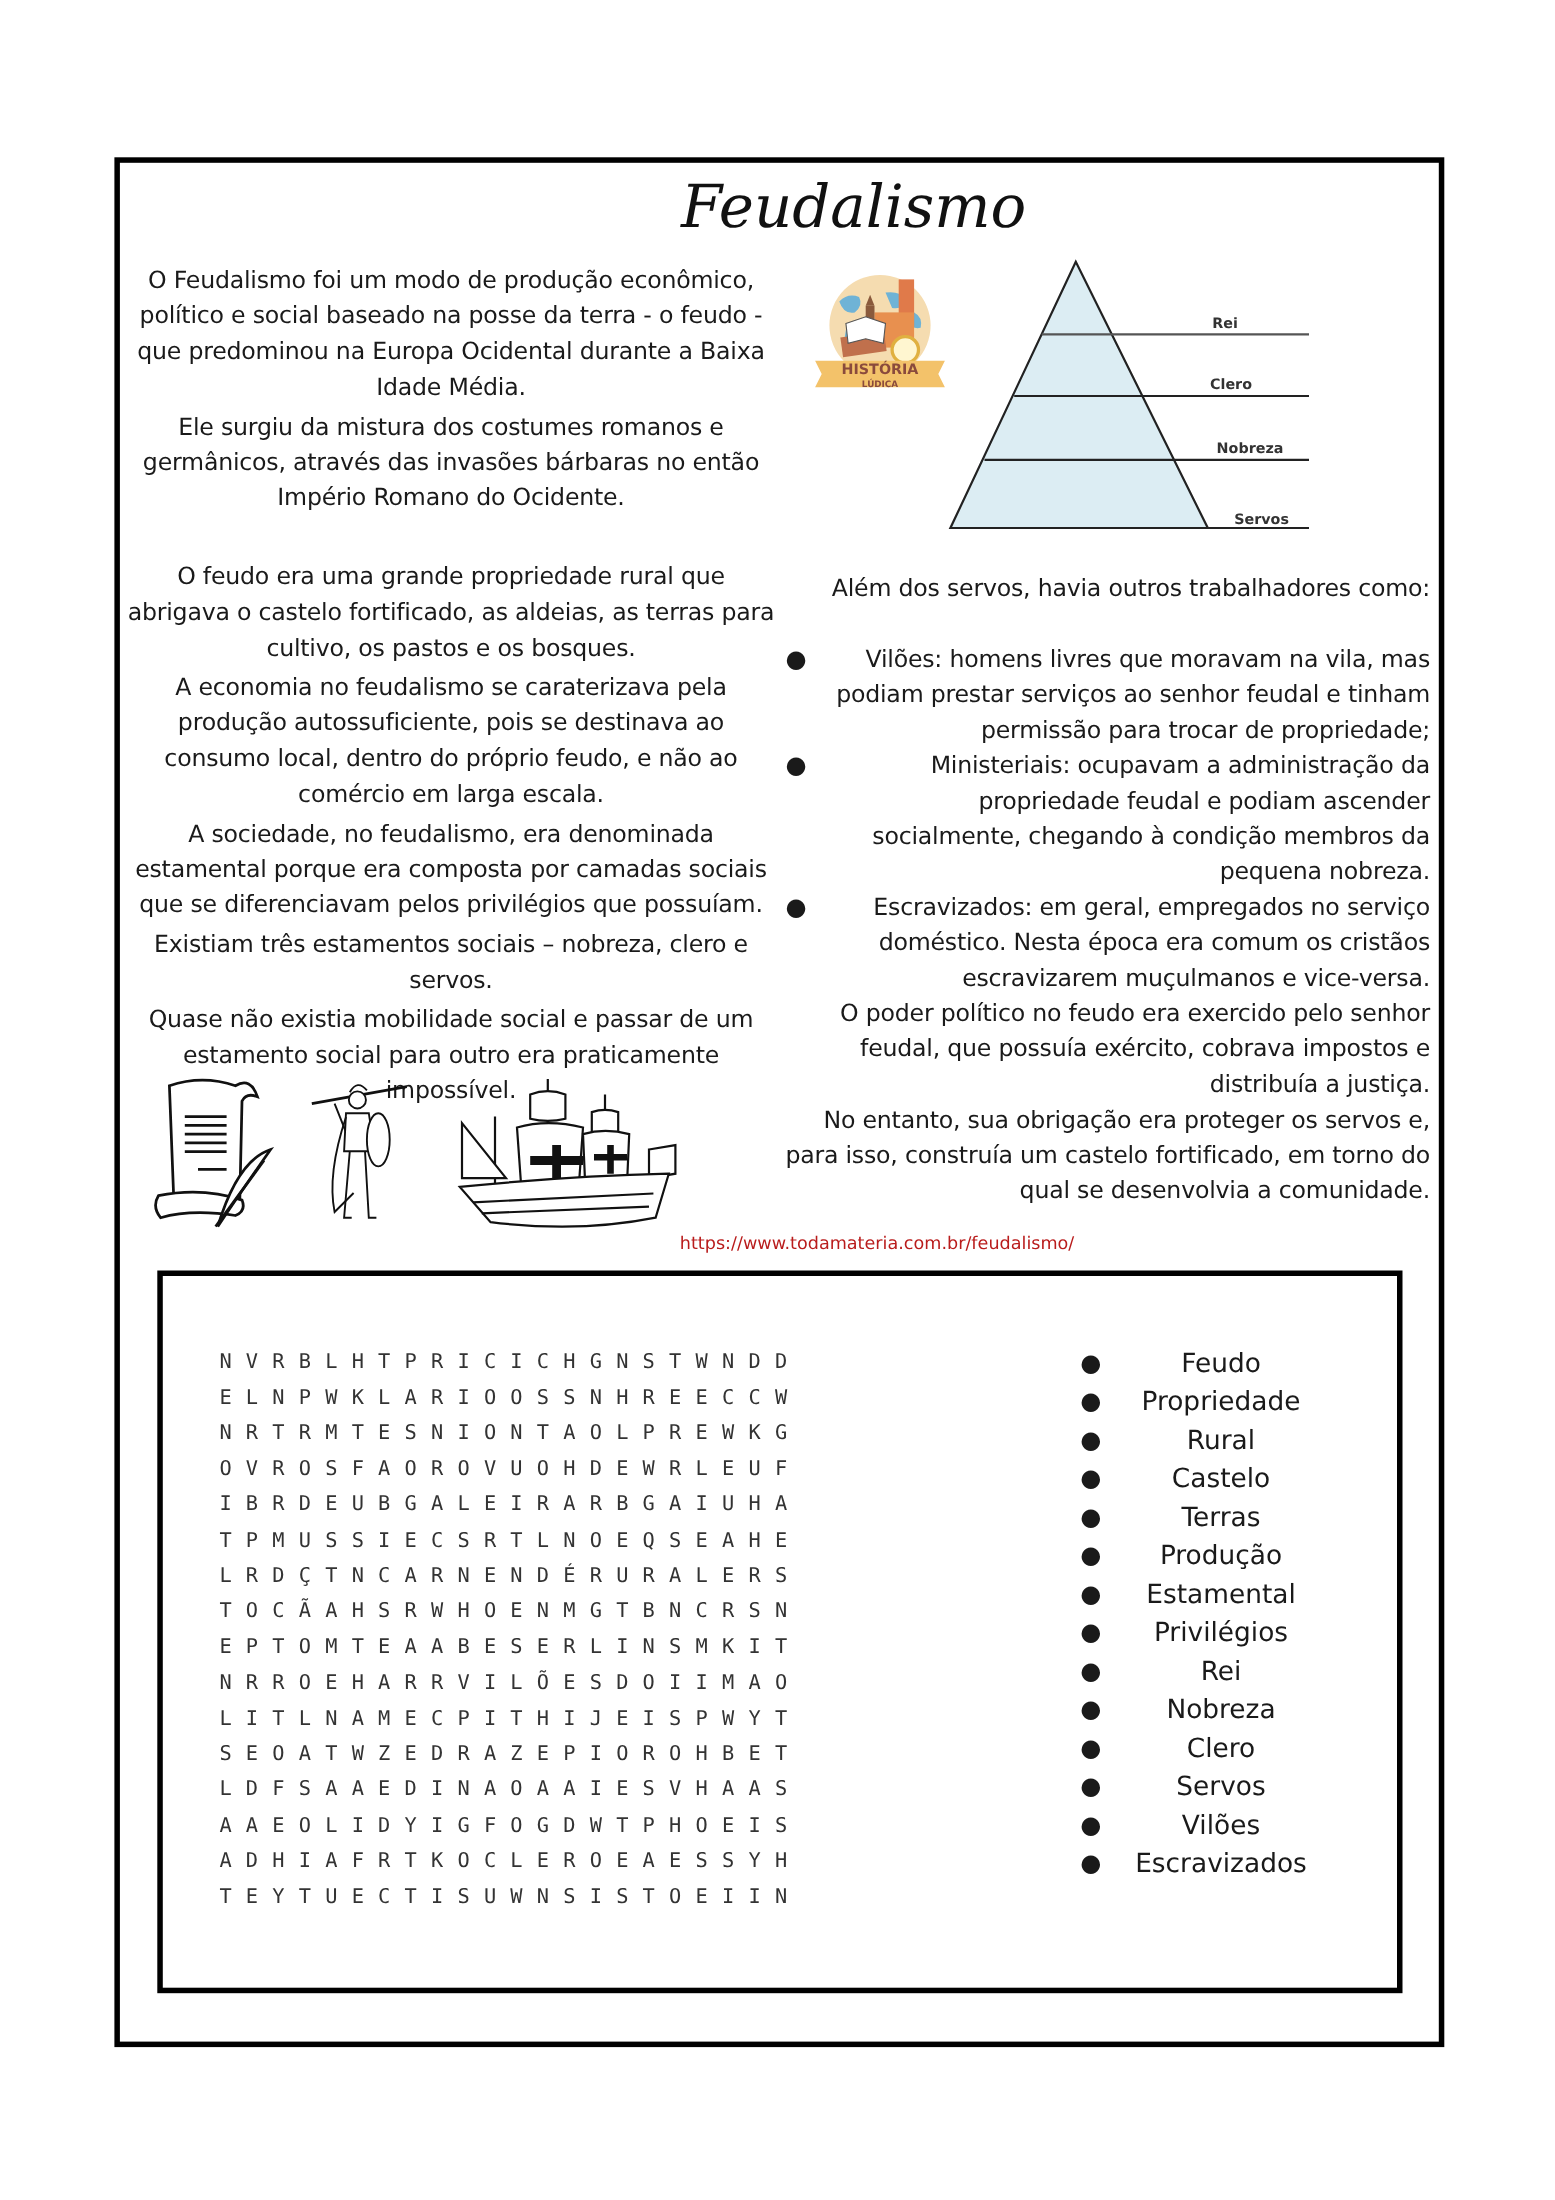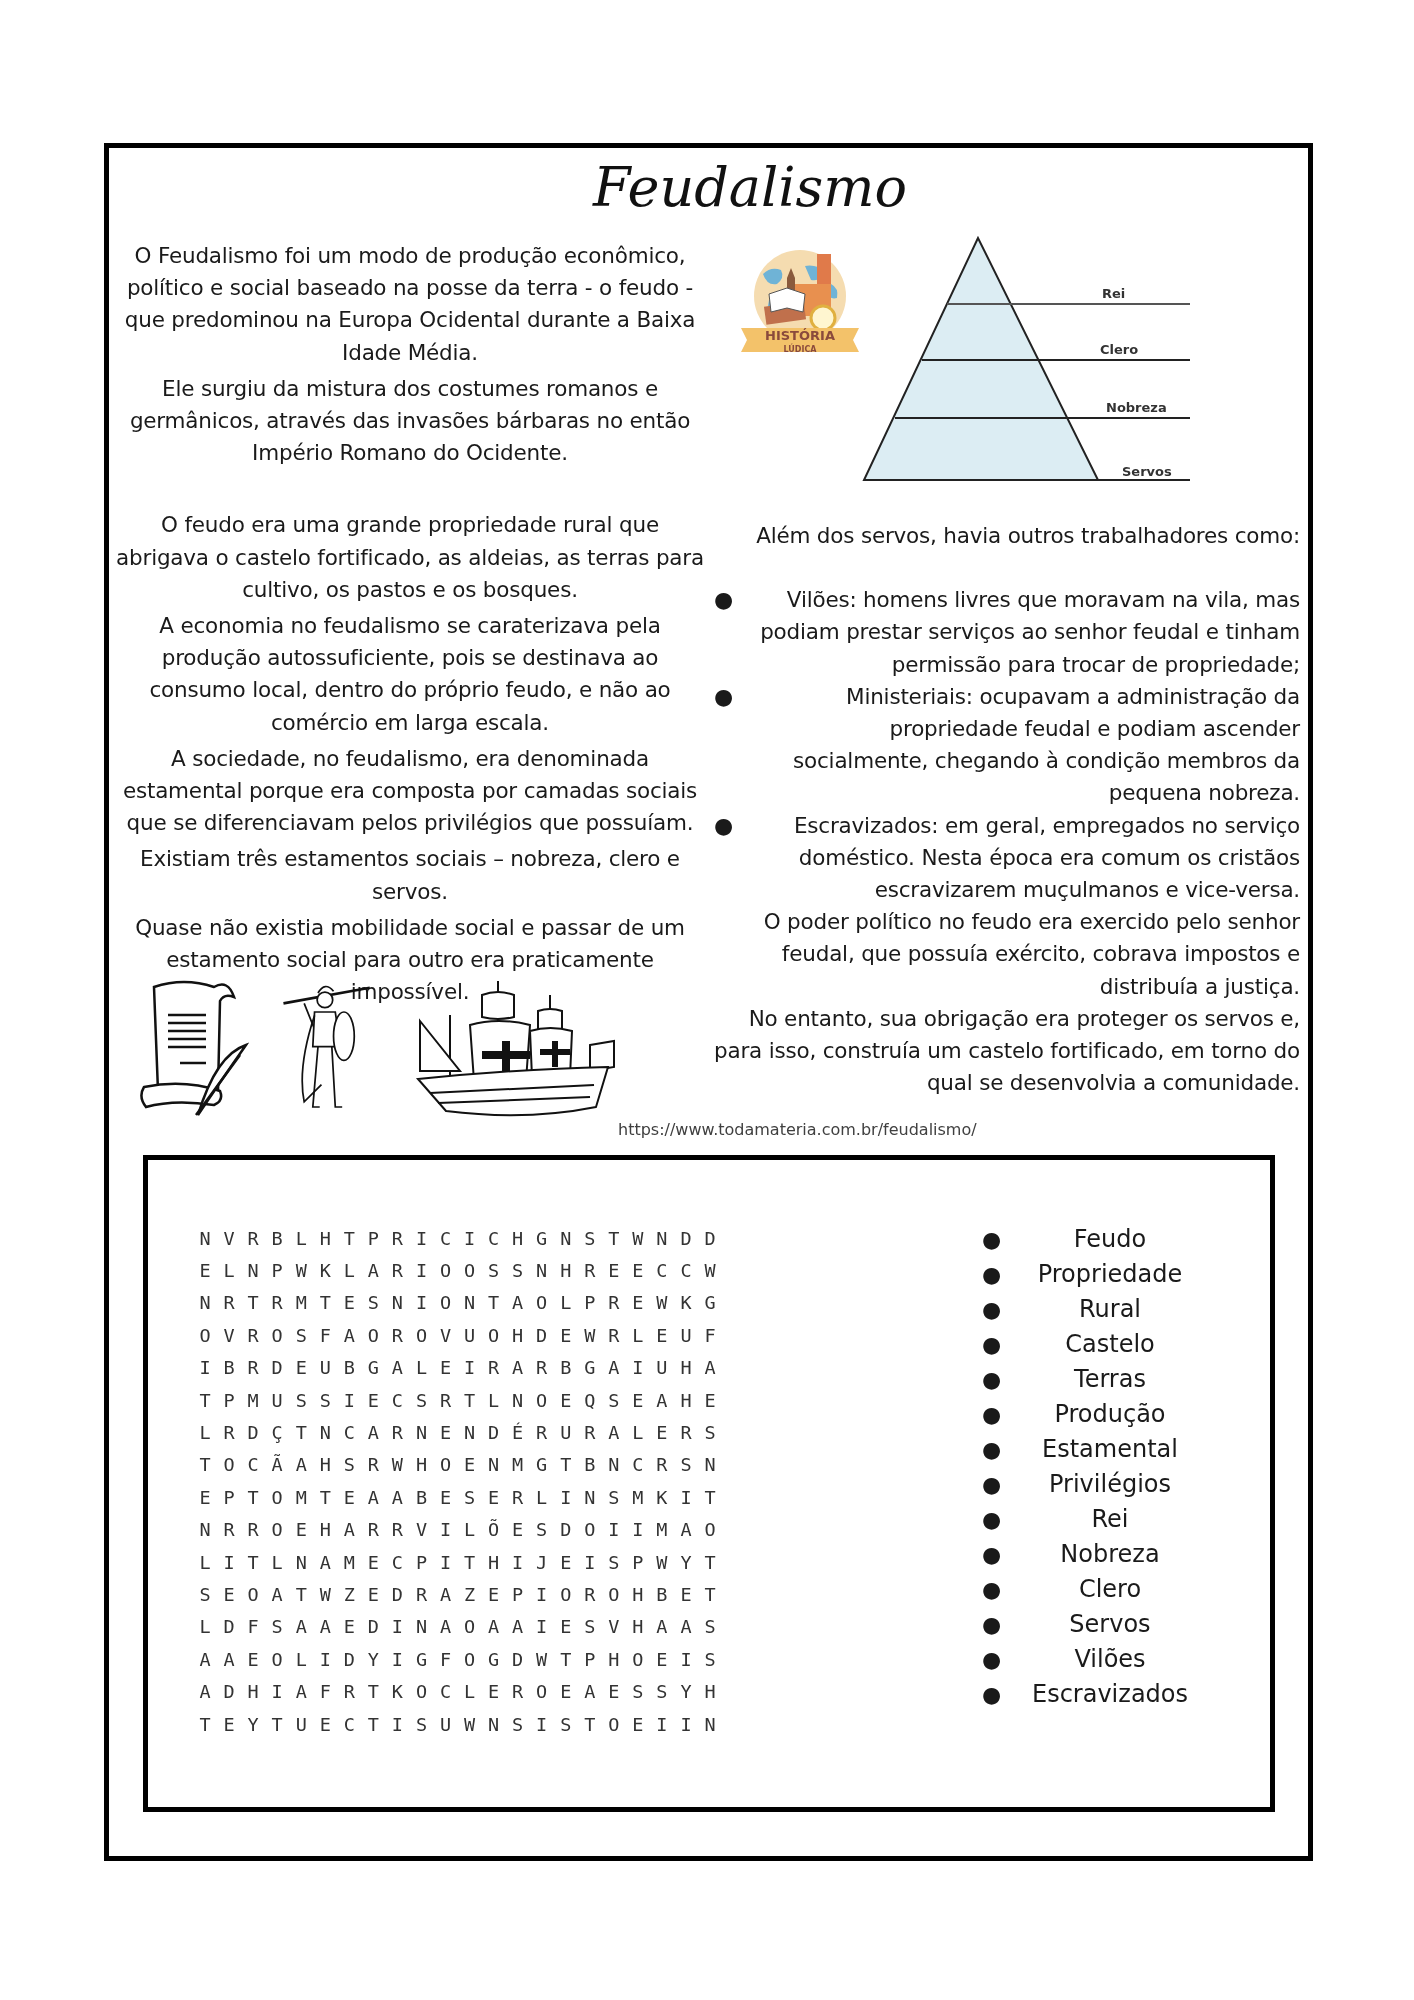--- a/index.html
+++ b/index.html
@@ -1,32 +1,32 @@
 <!DOCTYPE html>
 <html><head>
 <meta charset="utf-8">
 <style>
   html, body { margin:0; padding:0; background:#ffffff; }
   body { width:1414px; height:2000px; position:relative; font-family:"DejaVu Sans", "Liberation Sans", sans-serif; color:#1a1a1a; overflow:hidden; }
   .outer { position:absolute; left:104px; top:143px; width:1199px; height:1708px; border:5px solid #000; box-sizing:content-box; }
-  .title { position:absolute; left:560px; top:148px; width:380px; height:82px; }
+  .title { position:absolute; left:586px; top:148px; width:380px; height:82px; }
   .title svg { width:100%; height:100%; }
   .col-left { position:absolute; left:110px; top:236px; width:600px; text-align:center; font-size:21.5px; line-height:32.2px; letter-spacing:-0.2px; }
   .col-left p { margin:4px; }
   .col-left .gap { height:32px; }
   .logo { position:absolute; left:735px; top:244px; width:130px; height:120px; }
   .pyramid { position:absolute; left:860px; top:234px; width:340px; height:256px; }
   .col-right { position:absolute; left:708px; top:520px; width:592px; text-align:right; font-size:21.5px; line-height:32.2px; letter-spacing:-0.2px; }
   .col-right p { margin:0; }
   .col-right .gap { height:32px; }
   .col-right ul { list-style:none; margin:0; padding:0; }
   .col-right li { position:relative; padding-left:40px; }
   .col-right li .bullet { position:absolute; left:6px; top:0; font-size:22px; }
   .illus { position:absolute; top:975px; }
-  .url { position:absolute; left:618px; top:1120px; font-size:16px; color:#404040; }
+  .url { position:absolute; left:618px; top:1120px; font-size:16px; color:#b91c1c; }
   .inner { position:absolute; left:143px; top:1155px; width:1122px; height:647px; border:5px solid #000; box-sizing:content-box; }
   .grid { position:absolute; left:193px; top:1222px; font-family:"DejaVu Sans Mono", "Liberation Mono", monospace; font-size:18.5px; color:#333; }
   .grid-row { display:flex; height:32.4px; align-items:center; }
   .grid-cell { width:24.05px; text-align:center; }
   .wordlist { position:absolute; left:980px; top:1222px; width:230px; list-style:none; margin:0; padding:0; font-size:24px; line-height:35px; }
   .wordlist li { position:relative; text-align:center; padding-left:30px; }
   .wordlist li .bullet { position:absolute; left:2px; top:0; font-size:22px; }
 </style>
 </head>
 <body>

